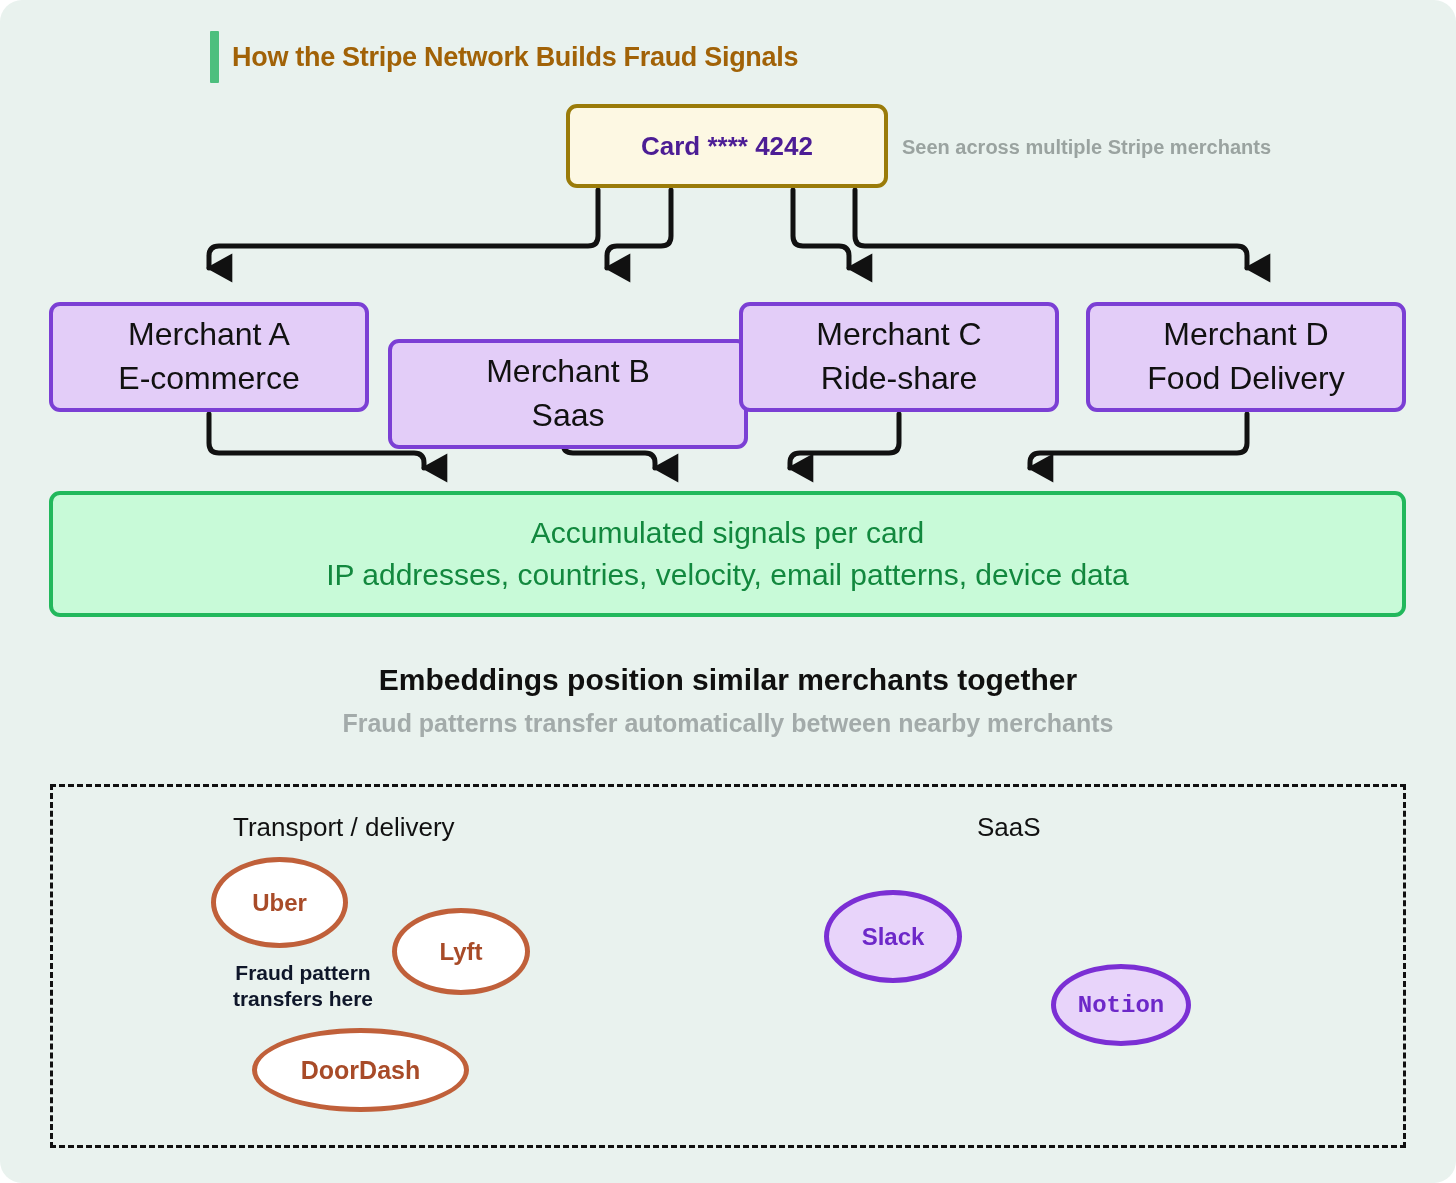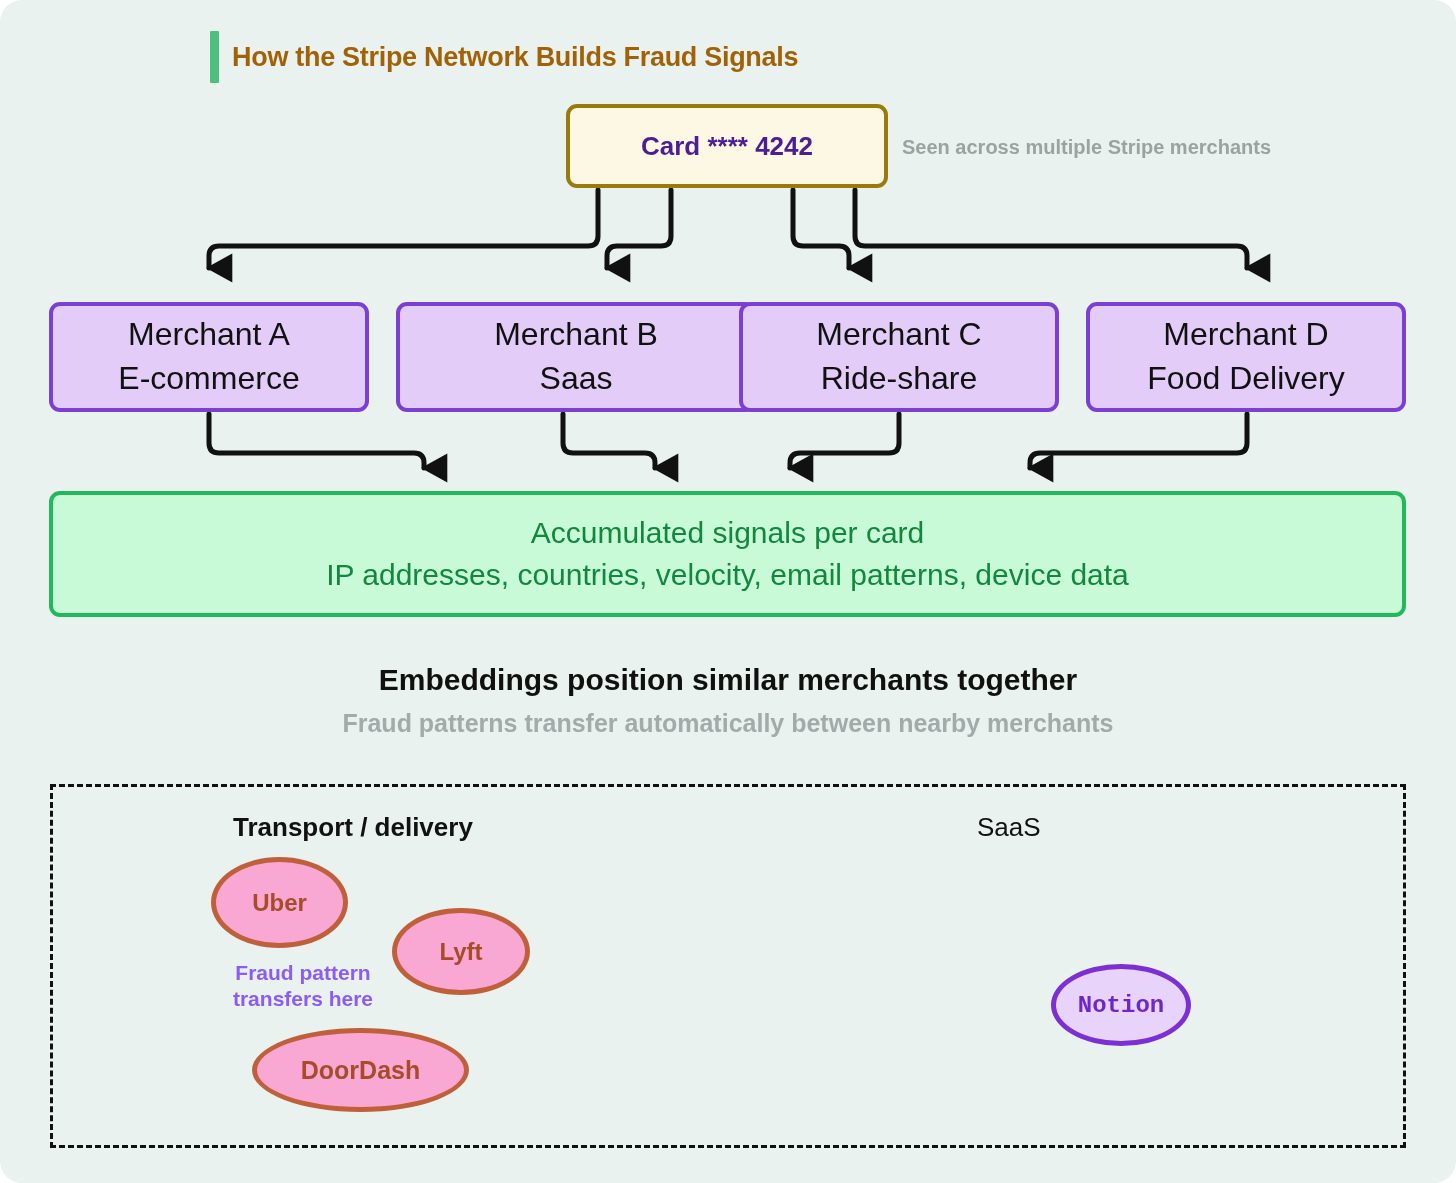--- a/index.html
+++ b/index.html
@@ -84,21 +84,21 @@
     flex-direction: column;
     align-items: center;
     justify-content: center;
   }
   .merchant-line {
     font-size: 32px;
     color: #111111;
     line-height: 1.36;
   }
   #merchant-0 { left: 49px;   width: 320px; }
-  #merchant-1 { left: 396px;  width: 360px; }
+  #merchant-1 { left: 388px;  width: 360px; margin-top: 37px; }
   #merchant-2 { left: 739px;  width: 320px; }
   #merchant-3 { left: 1086px; width: 320px; }
   
   #signals-box {
     position: absolute;
     left: 49px;
     top: 491px;
     width: 1357px;
     height: 126px;
     background: #c8fad8;
@@ -145,35 +145,35 @@
     height: 364px;
     border: 3px dashed #111111;
     box-sizing: border-box;
   }
   .cluster-label {
     position: absolute;
     font-size: 26px;
     color: #111111;
     white-space: nowrap;
   }
-  #cluster-label-0 { left: 233px; top: 812px; font-weight: bold; }
+  #cluster-label-0 { left: 233px; top: 812px; }
   #cluster-label-1 { left: 977px; top: 812px; }
   
   .node-ellipse {
     position: absolute;
     border-radius: 50%;
     box-sizing: border-box;
     display: flex;
     align-items: center;
     justify-content: center;
     font-size: 24px;
     font-weight: bold;
   }
   .node-transport {
-    background: #f9a8d4;
+    background: #ffffff;
     border: 5px solid #c0603a;
     color: #a84b28;
   }
   .node-saas {
     background: #e8d4fa;
     border: 5px solid #7b2fd4;
     color: #6d28c9;
   }
   #node-uber     { left: 211px;  top: 857px;  width: 137px; height: 91px; }
   #node-lyft     { left: 392px;  top: 908px;  width: 138px; height: 87px; }
@@ -181,21 +181,21 @@
   #node-slack    { left: 824px;  top: 890px;  width: 138px; height: 93px; }
   #node-notion   { left: 1051px; top: 964px;  width: 140px; height: 82px; font-family: Liberation Mono, monospace; }
   #transfer-note {
     position: absolute;
     left: 214px;
     top: 960px;
     width: 178px;
     text-align: center;
     font-size: 21px;
     font-weight: bold;
-    color: #8b5cf6;
+    color: #0f172a;
     line-height: 1.22;
   }
   
   #connectors {
     position: absolute;
     left: 0;
     top: 0;
     width: 1456px;
     height: 1183px;
     pointer-events: none;
@@ -274,20 +274,23 @@
 
   <div class="node-ellipse node-transport" id="node-uber">
     <span>Uber</span>
   </div>
   <div class="node-ellipse node-transport" id="node-lyft">
     <span>Lyft</span>
   </div>
   <div class="node-ellipse node-transport" id="node-doordash">
     <span>DoorDash</span>
   </div>
+  <div class="node-ellipse node-saas" id="node-slack">
+    <span>Slack</span>
+  </div>
   <div class="node-ellipse node-saas" id="node-notion">
     <span>Notion</span>
   </div>
 
   <div id="transfer-note">
     <div>Fraud pattern</div>
     <div>transfers here</div>
   </div>
 
 </div>

